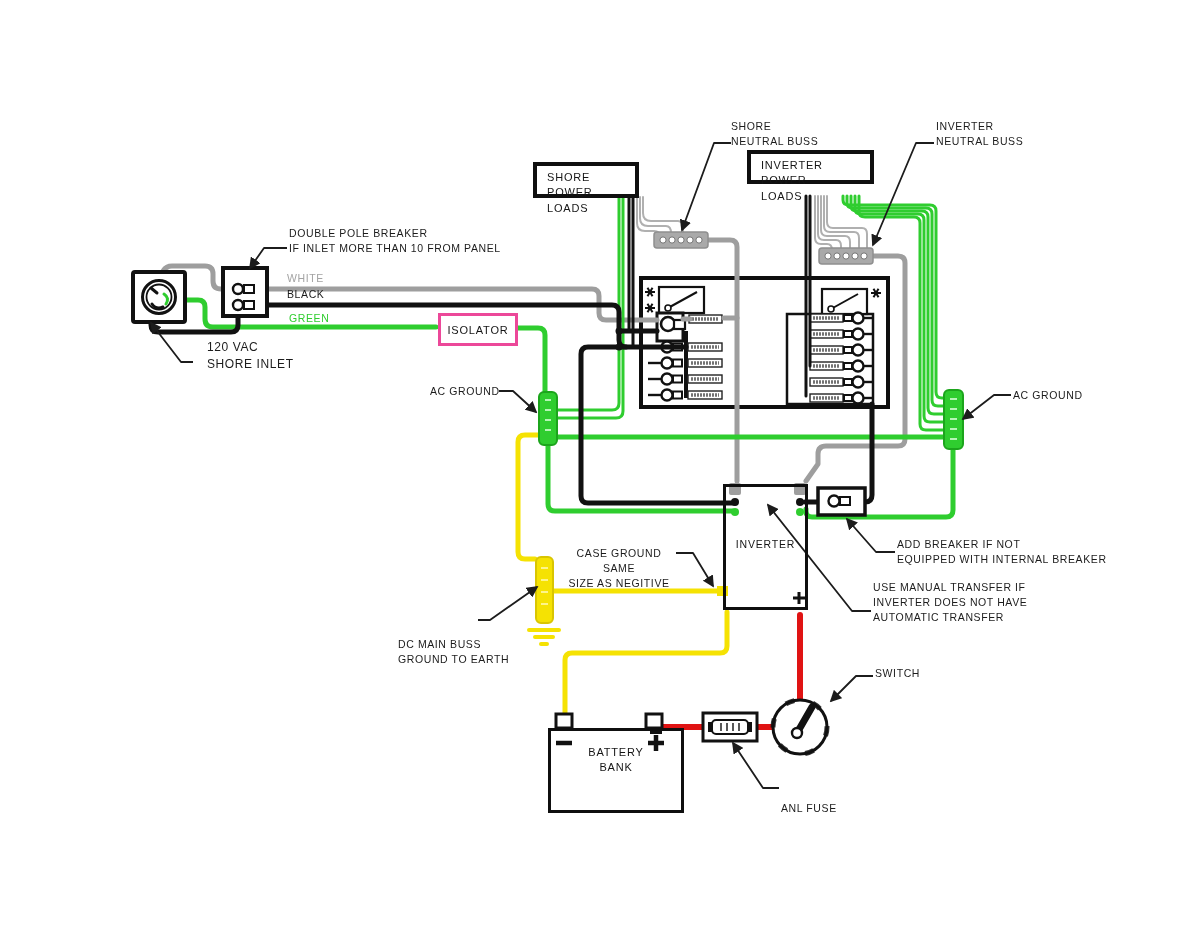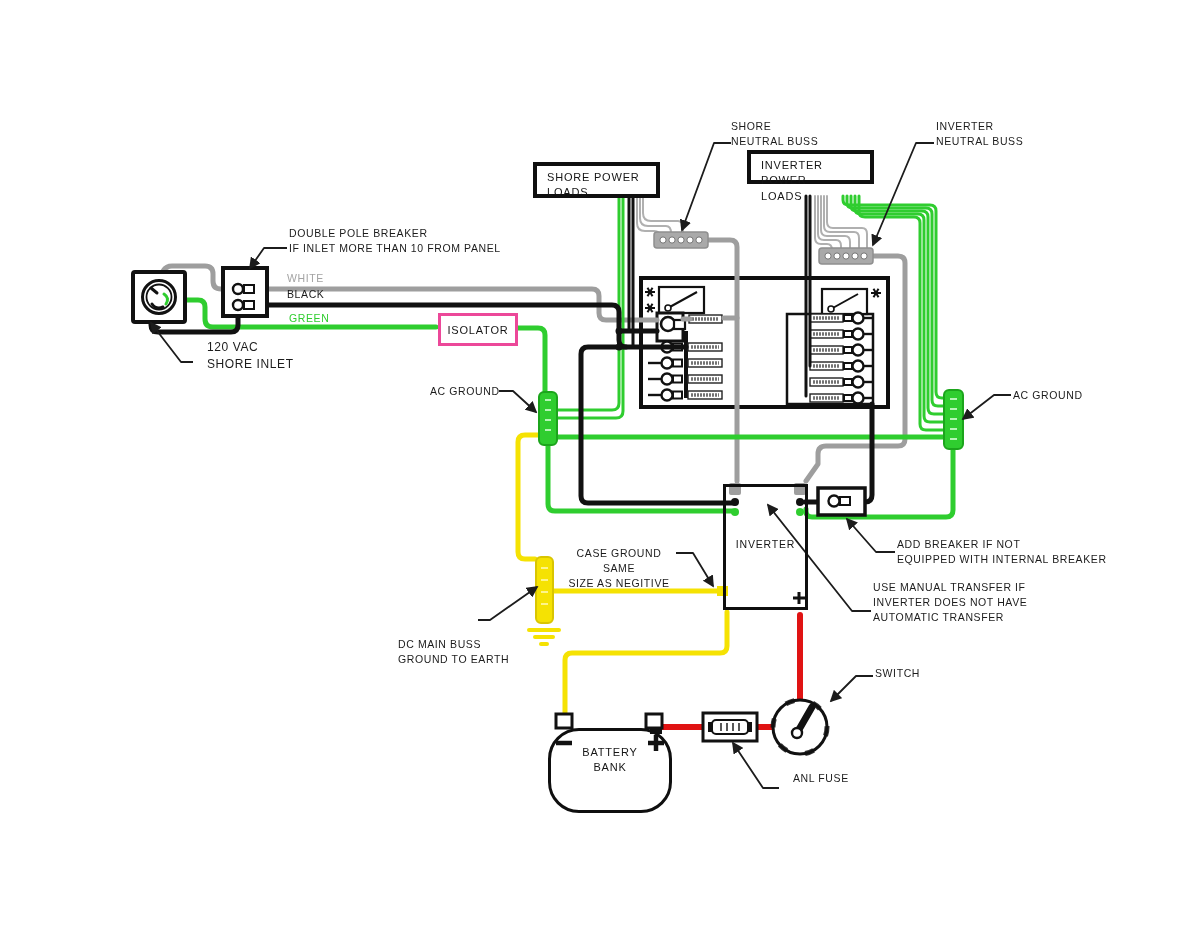--- a/index.html
+++ b/index.html
@@ -341,31 +341,31 @@
       <path d="M1011,395 H994 L963,419" marker-end="url(#arr)"></path>
       <path d="M895,552 H876 L847,519" marker-end="url(#arr)"></path>
       <path d="M871,611 H852 L768,505" marker-end="url(#arr)"></path>
       <path d="M676,553 H693 L713,586" marker-end="url(#arr)"></path>
       <path d="M478,620 H490 L537,587" marker-end="url(#arr)"></path>
       <path d="M873,676 H856 L831,701" marker-end="url(#arr)"></path>
       <path d="M779,788 H763 L733,743" marker-end="url(#arr)"></path>
     </g>
   </svg>
 
-  <div class="comp loads" style="left:533px; top:162px; width:127px; height:36px;">SHORE POWER
+  <div class="comp loads" style="left:533px; top:162px; width:106px; height:36px;">SHORE POWER
 LOADS</div>
 
   <div class="comp loads" style="left:747px; top:150px; width:127px; height:34px;">INVERTER POWER
 LOADS</div>
 
   <div class="comp isolator" style="left:438px; top:313px; width:80px; height:33px;">ISOLATOR</div>
 
   <div class="comp inverter" style="left:723px; top:484px; width:85px; height:126px;">INVERTER</div>
 
-  <div class="comp battery" style="left:548px; top:728px; width:124px; height:85px;border-radius:31px;">BATTERY
+  <div class="comp battery" style="left:548px; top:728px; width:136px; height:85px;">BATTERY
 BANK</div>
 
   <div class="lbl" style="left:731px; top:119px;">SHORE
 NEUTRAL BUSS</div>
   <div class="lbl" style="left:936px; top:119px;">INVERTER
 NEUTRAL BUSS</div>
   <div class="lbl" style="left:289px; top:226px;">DOUBLE POLE BREAKER
 IF INLET MORE THAN 10 FROM PANEL</div>
   <div class="lbl gray" style="left:287px; top:271px;text-align:right;">WHITE</div>
   <div class="lbl" style="left:287px; top:287px;">BLACK</div>
@@ -377,15 +377,15 @@
   <div class="lbl" style="left:897px; top:537px;">ADD BREAKER IF NOT
 EQUIPPED WITH INTERNAL BREAKER</div>
   <div class="lbl" style="left:873px; top:580px;">USE MANUAL TRANSFER IF
 INVERTER DOES NOT HAVE
 AUTOMATIC TRANSFER</div>
   <div class="lbl" style="left:563px; top:546px; width:112px; text-align:center;">CASE GROUND SAME
 SIZE AS NEGITIVE</div>
   <div class="lbl" style="left:398px; top:606px;margin-top:31px;">DC MAIN BUSS
 GROUND TO EARTH</div>
   <div class="lbl" style="left:875px; top:666px;">SWITCH</div>
-  <div class="lbl" style="left:781px; top:771px;margin-left:12px;">ANL FUSE</div>
+  <div class="lbl" style="left:781px; top:801px;">ANL FUSE</div>
 
 </div>
 
 </body></html>

